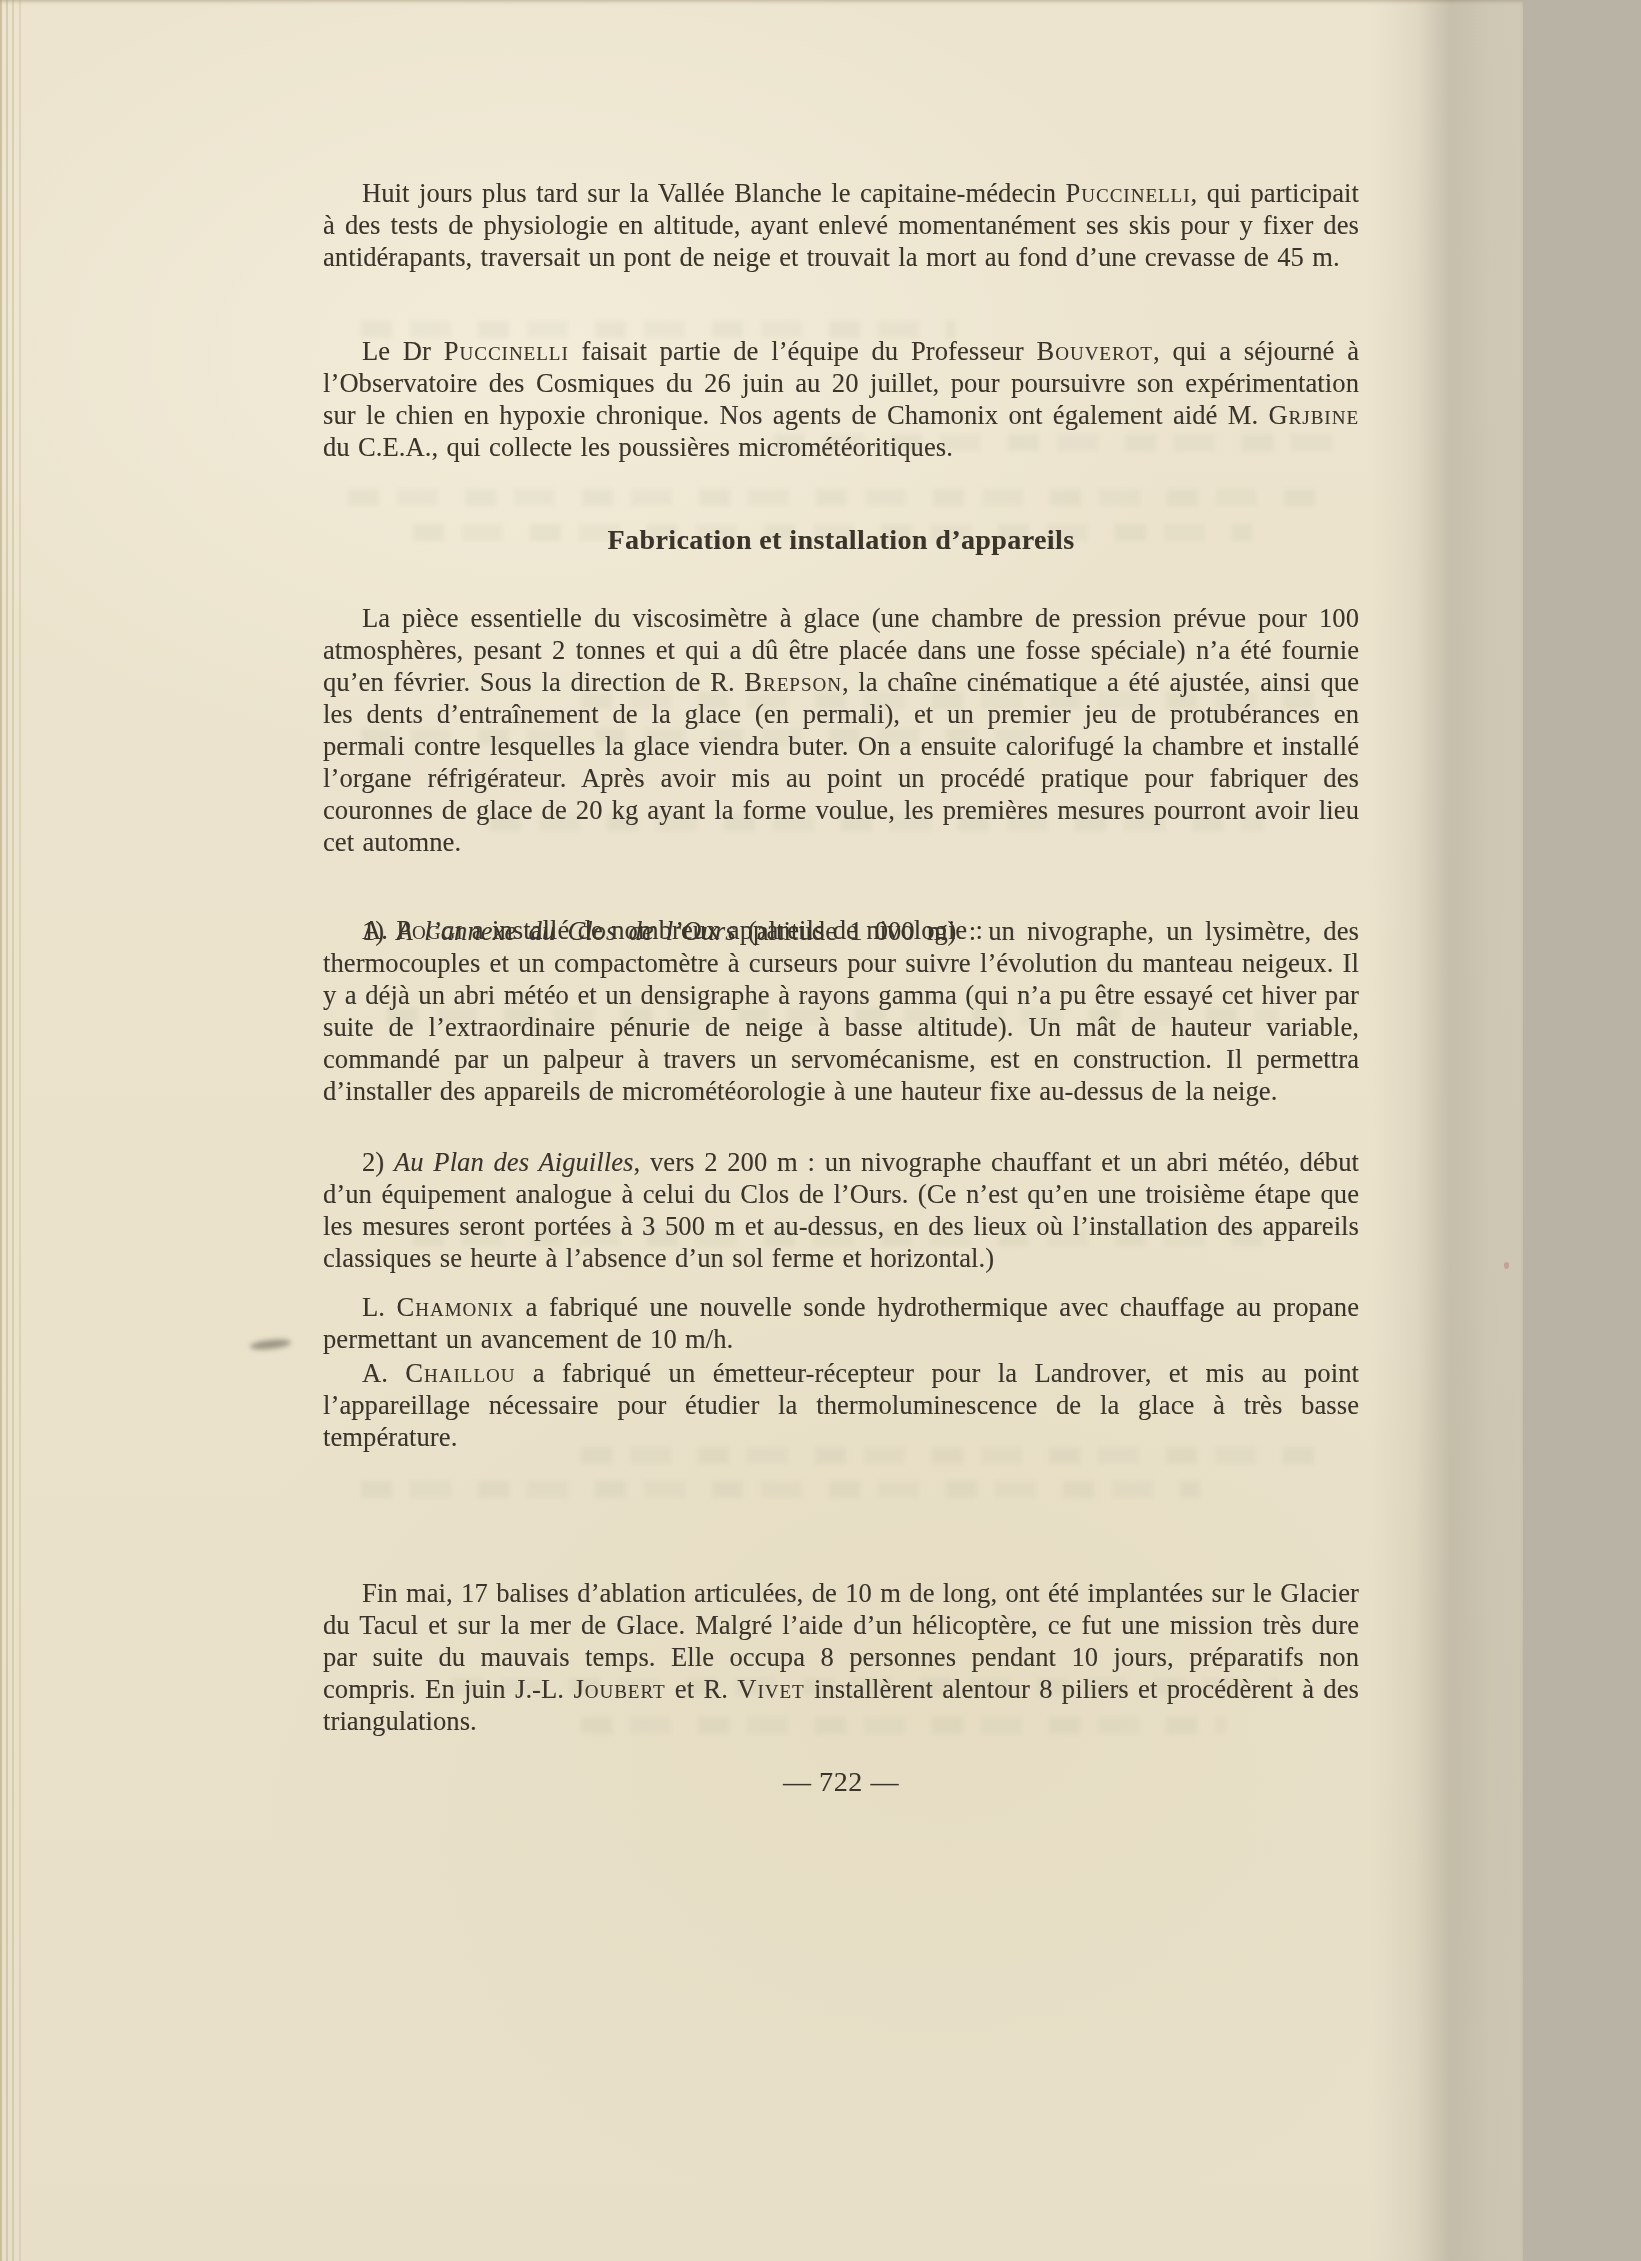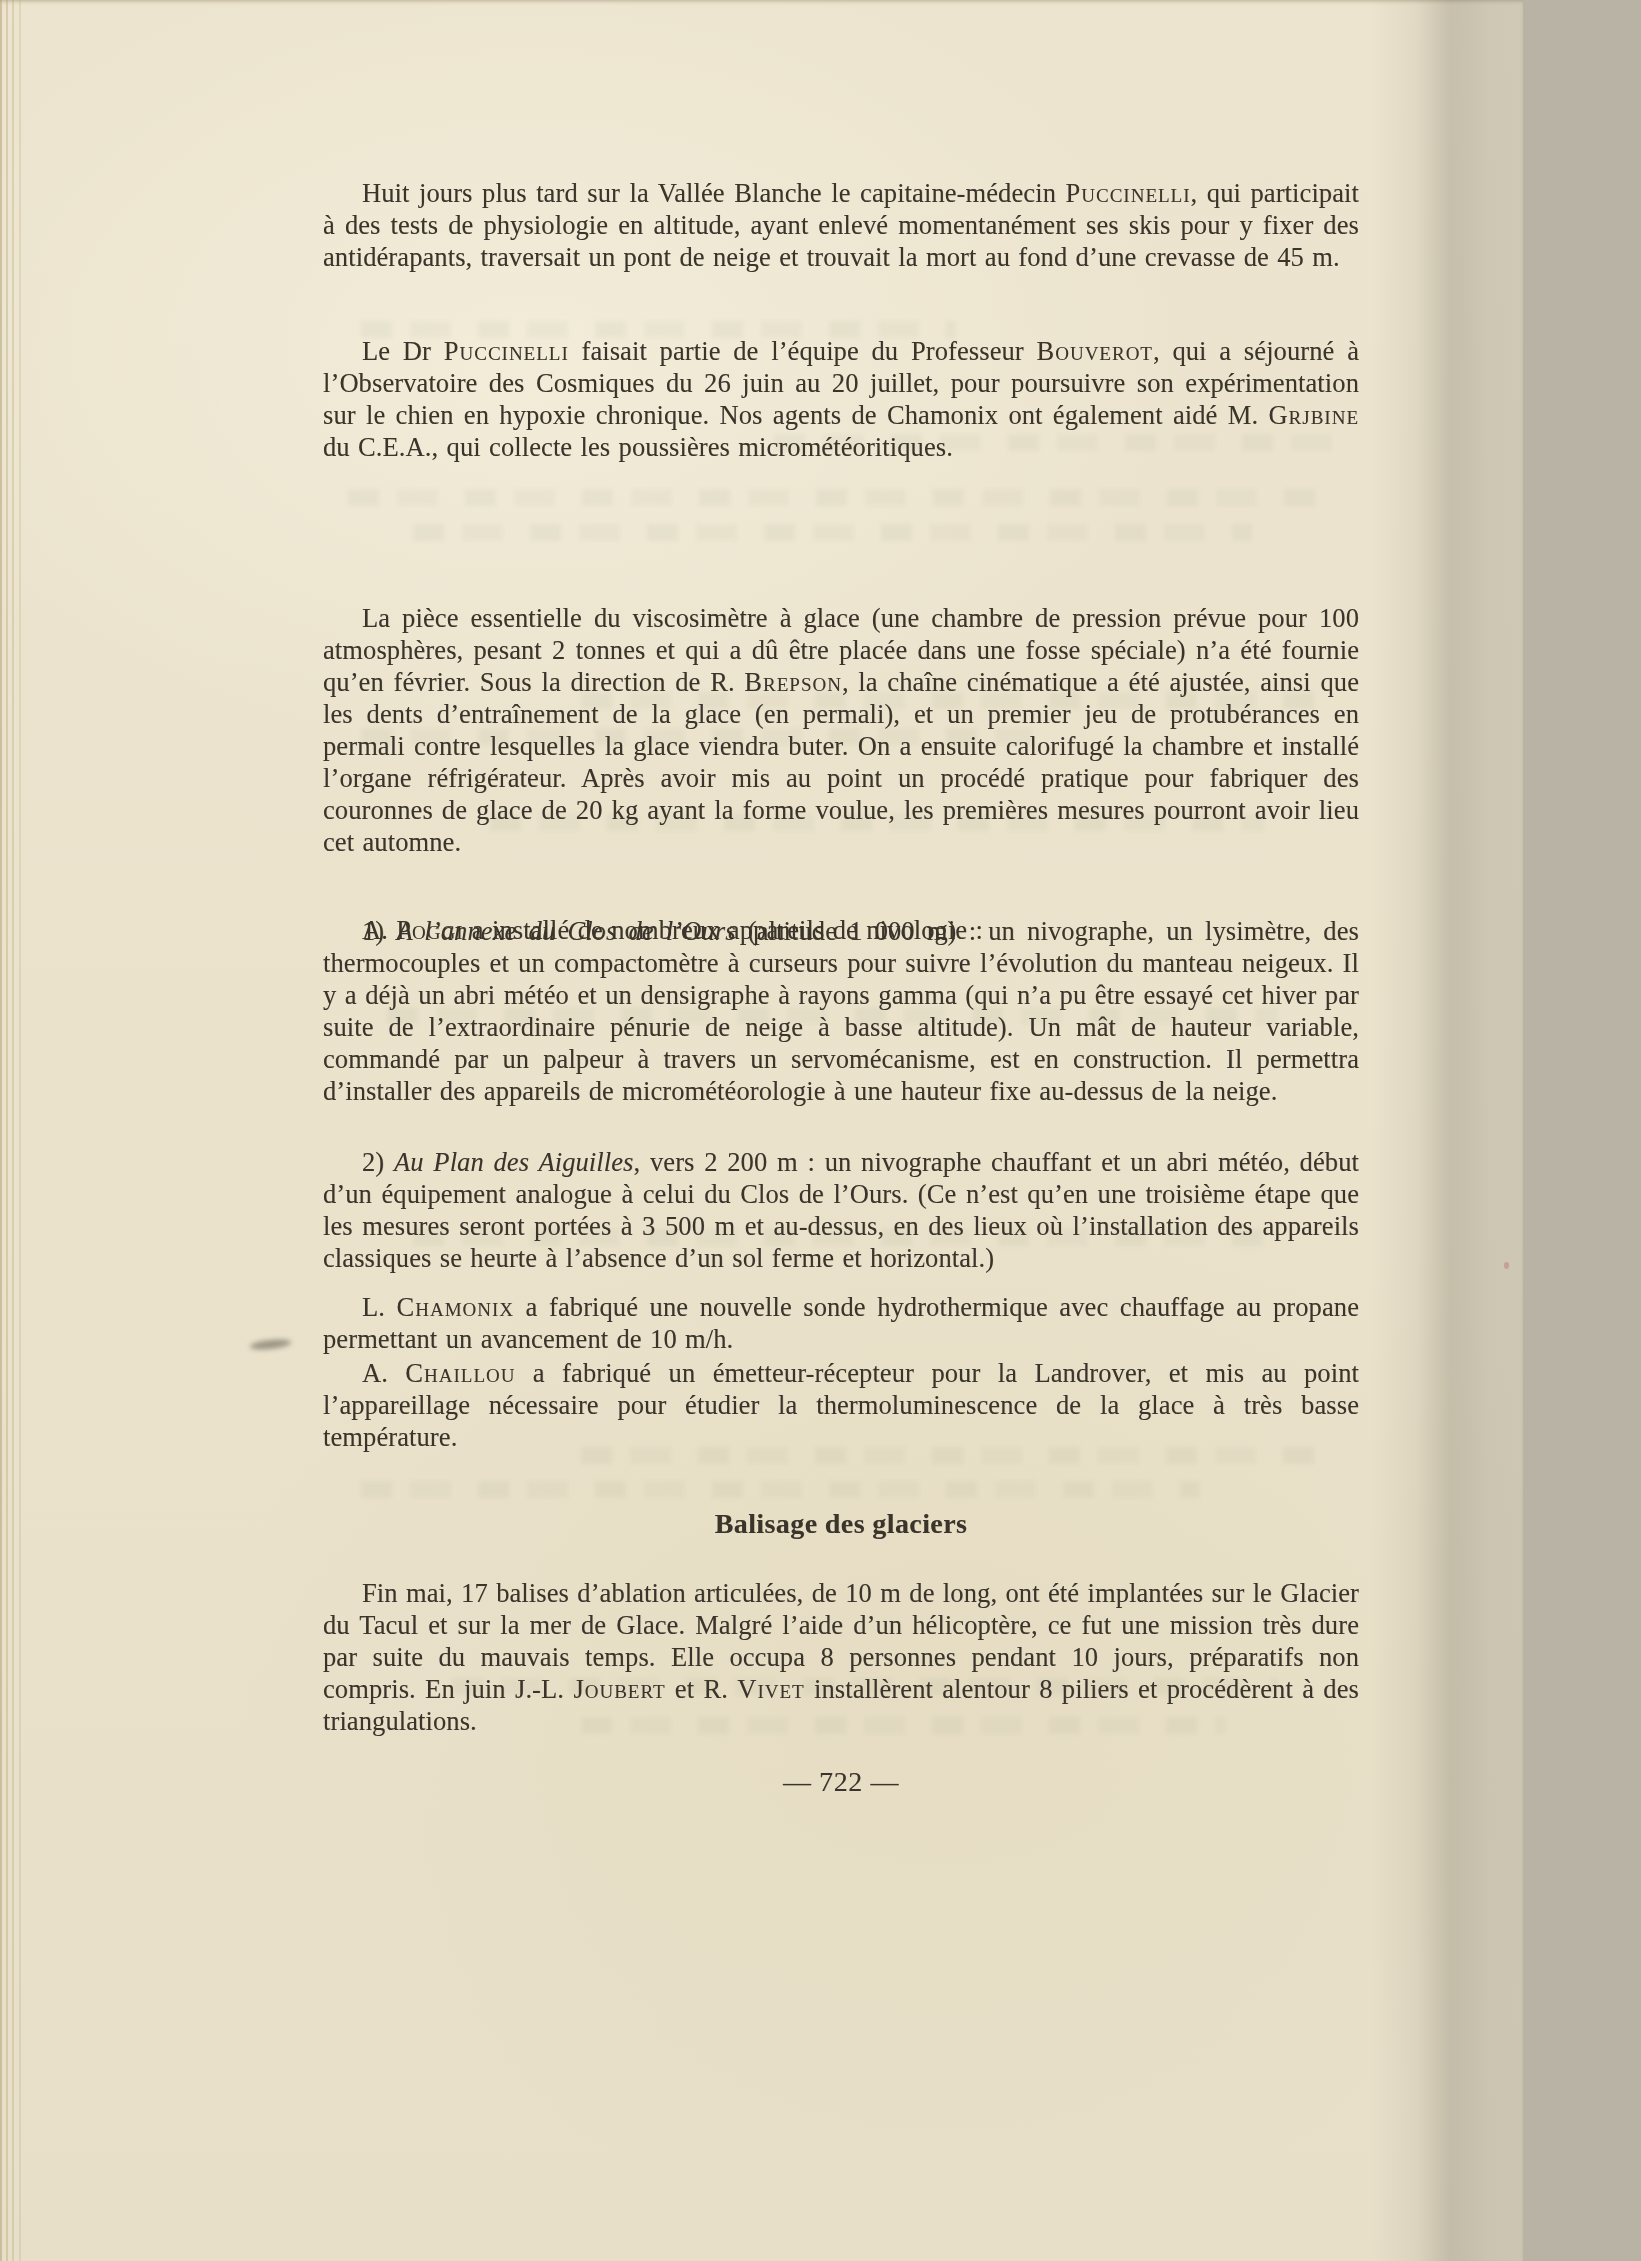--- a/index.html
+++ b/index.html
@@ -85,34 +85,34 @@
 
   <div class="smudge"></div>
   <div class="speck"></div>
 
   <main class="text">
 
     <p class="para" style="top:177px;"><span class="run">Huit jours plus tard sur la Vallée Blanche le capitaine-médecin </span><span class="sc">Puccinelli</span><span class="run">, qui participait à des tests de physiologie en altitude, ayant enlevé momentanément ses skis pour y fixer des antidérapants, traversait un pont de neige et trouvait la mort au fond d’une crevasse de 45&nbsp;m.</span></p>
 
     <p class="para" style="top:335px;"><span class="run">Le Dr </span><span class="sc">Puccinelli</span><span class="run"> faisait partie de l’équipe du Professeur </span><span class="sc">Bouverot</span><span class="run">, qui a séjourné à l’Observatoire des Cosmiques du 26 juin au 20 juillet, pour poursuivre son expérimentation sur le chien en hypoxie chronique. Nos agents de Chamonix ont également aidé M. </span><span class="sc">Grjbine</span><span class="run"> du C.E.A., qui collecte les poussières micrométéoritiques.</span></p>
 
+    <h2 class="heading" style="top:524px;">Fabrication et installation d’appareils</h2>
 
     <p class="para" style="top:602px;"><span class="run">La pièce essentielle du viscosimètre à glace (une chambre de pression prévue pour 100 atmosphères, pesant 2 tonnes et qui a dû être placée dans une fosse spéciale) n’a été fournie qu’en février. Sous la direction de R. </span><span class="sc">Brepson</span><span class="run">, la chaîne cinématique a été ajustée, ainsi que les dents d’entraînement de la glace (en permali), et un premier jeu de protubérances en permali contre lesquelles la glace viendra buter. On a ensuite calorifugé la chambre et installé l’organe réfrigérateur. Après avoir mis au point un procédé pratique pour fabriquer des couronnes de glace de 20&nbsp;kg ayant la forme voulue, les premières mesures pourront avoir lieu cet automne.</span></p>
 
     <p class="para" style="top:914px;"><span class="run">A. </span><span class="sc">Poggi</span><span class="run"> a installé de nombreux appareils de nivologie&nbsp;:</span></p>
 
     <p class="para" style="top:915px;"><span class="run">1) </span><span class="it">A l’annexe du Clos de l’Ours</span><span class="run"> (altitude 1&nbsp;000&nbsp;m)&nbsp;: un nivographe, un lysimètre, des thermocouples et un compactomètre à curseurs pour suivre l’évolution du manteau neigeux. Il y a déjà un abri météo et un densigraphe à rayons gamma (qui n’a pu être essayé cet hiver par suite de l’extraordinaire pénurie de neige à basse altitude). Un mât de hauteur variable, commandé par un palpeur à travers un servomécanisme, est en construction. Il permettra d’installer des appareils de micrométéorologie à une hauteur fixe au-dessus de la neige.</span></p>
 
     <p class="para" style="top:1146px;"><span class="run">2) </span><span class="it">Au Plan des Aiguilles</span><span class="run">, vers 2&nbsp;200&nbsp;m&nbsp;: un nivographe chauffant et un abri météo, début d’un équipement analogue à celui du Clos de l’Ours. (Ce n’est qu’en une troisième étape que les mesures seront portées à 3&nbsp;500&nbsp;m et au-dessus, en des lieux où l’installation des appareils classiques se heurte à l’absence d’un sol ferme et horizontal.)</span></p>
 
     <p class="para" style="top:1291px;"><span class="run">L. </span><span class="sc">Chamonix</span><span class="run"> a fabriqué une nouvelle sonde hydrothermique avec chauffage au propane permettant un avancement de 10&nbsp;m/h.</span></p>
 
     <p class="para" style="top:1320px;margin-top:37px;"><span class="run">A. </span><span class="sc">Chaillou</span><span class="run"> a fabriqué un émetteur-récepteur pour la Landrover, et mis au point l’appareillage nécessaire pour étudier la thermoluminescence de la glace à très basse température.</span></p>
 
-    <h2 class="heading" style="top:1508px;">Balisage des glaciers</h2>
 
     <p class="para" style="top:1577px;"><span class="run">Fin mai, 17 balises d’ablation articulées, de 10&nbsp;m de long, ont été implantées sur le Glacier du Tacul et sur la mer de Glace. Malgré l’aide d’un hélicoptère, ce fut une mission très dure par suite du mauvais temps. Elle occupa 8 personnes pendant 10 jours, préparatifs non compris. En juin J.-L. </span><span class="sc">Joubert</span><span class="run"> et R. </span><span class="sc">Vivet</span><span class="run"> installèrent alentour 8 piliers et procédèrent à des triangulations.</span></p>
 
   </main>
 
   <p class="pagenum">— 722 —</p>
 
   <div class="gutter"></div>
 </div>
 

